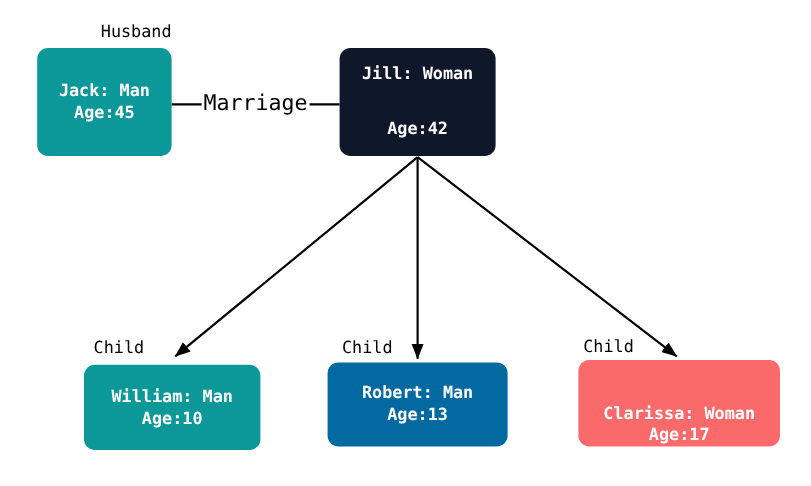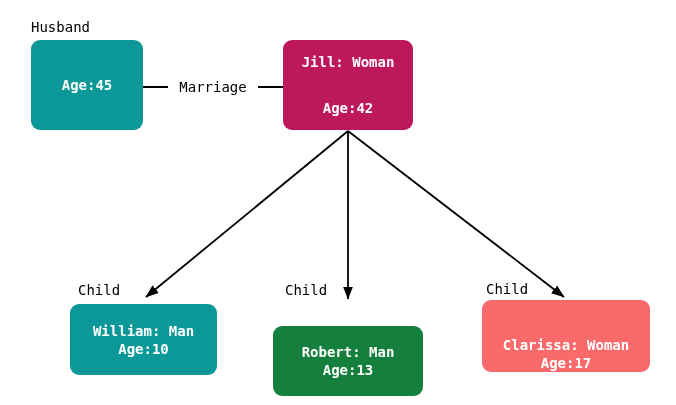--- a/index.html
+++ b/index.html
@@ -30,25 +30,25 @@
     text-align: center;
     white-space: nowrap;
   }
   .ext-label {
     position: absolute;
     color: #000000;
     font-size: 14px;
     line-height: 14px;
     white-space: nowrap;
   }
-  .ext-label.centered { text-align: left; }
+  .ext-label.centered { text-align: right; }
   .edge-label {
     position: absolute;
     color: #000000;
-    font-size: 14px;
+    font-size: 18px;
     line-height: 16px;
     text-align: center;
     background: #ffffff;
     white-space: nowrap;
   }
   
   #node-husband { left: 31px;  top: 40px;  width: 112px; height: 90px; }
   #node-wife    { left: 283px; top: 40px;  width: 130px; height: 90px; }
   #node-child1  { left: 70px;  top: 304px; width: 147px; height: 71px; }
   #node-child2  { left: 273px; top: 302px; width: 150px; height: 70px; }
@@ -75,36 +75,37 @@
     <line x1="143" y1="87" x2="283" y2="87" stroke-width="1.8" stroke="#000000"></line>
     <line x1="348" y1="131" x2="146" y2="297" stroke-width="1.8" marker-end="url(#arrowhead)" stroke="#000000"></line>
     <line x1="348" y1="131" x2="348" y2="299" stroke-width="1.8" marker-end="url(#arrowhead)" stroke="#000000"></line>
     <line x1="348" y1="131" x2="564" y2="297" stroke-width="1.8" marker-end="url(#arrowhead)" stroke="#000000"></line>
   </svg>
 
   <div class="edge-label" id="label-marriage">Marriage</div>
 
   <div class="ext-label centered" id="label-husband">Husband</div>
   <div class="node" id="node-husband" style="background-color: rgb(12, 152, 152);">
+    <span>Jack: Man</span>
     <span>Age:45</span>
   </div>
 
-  <div class="node" id="node-wife" style="background-color: #be185d; gap: 28px;">
+  <div class="node" id="node-wife" style="background-color: #0f172a; gap: 28px;">
     <span>Jill: Woman</span>
     <span>Age:42</span>
   </div>
 
   <div class="ext-label" id="label-child1">Child</div>
   <div class="node" id="node-child1" style="background-color: rgb(12, 152, 152);">
     <span>William: Man</span>
     <span>Age:10</span>
   </div>
 
   <div class="ext-label" id="label-child2">Child</div>
-  <div class="node" id="node-child2" style="background-color: #15803d; margin-top: 24px;">
+  <div class="node" id="node-child2" style="background-color: #0369a1;">
     <span>Robert: Man</span>
     <span>Age:13</span>
   </div>
 
   <div class="ext-label" id="label-child3">Child</div>
   <div class="node" id="node-child3" style="background-color: rgb(251, 106, 106);">
     <span>Clarissa: Woman</span>
     <span>Age:17</span>
   </div>
 

